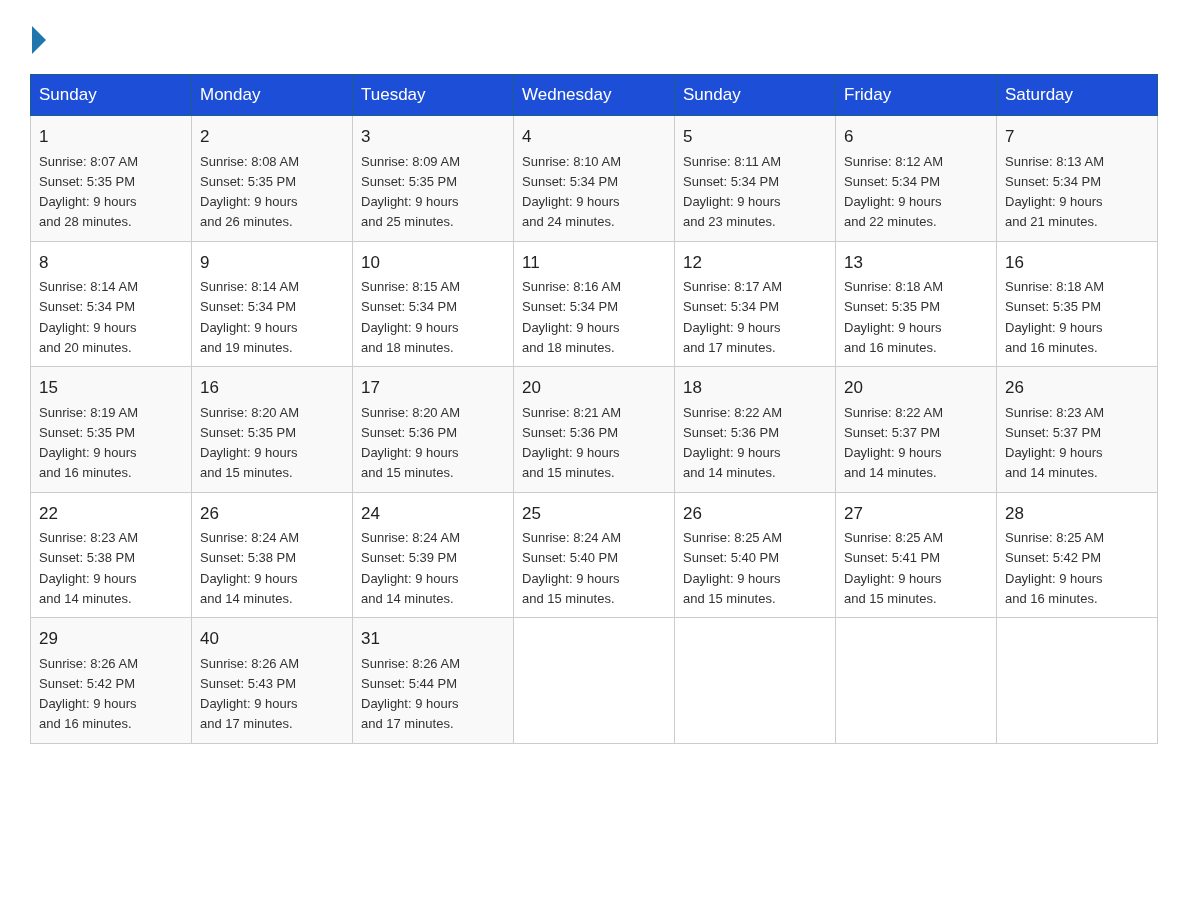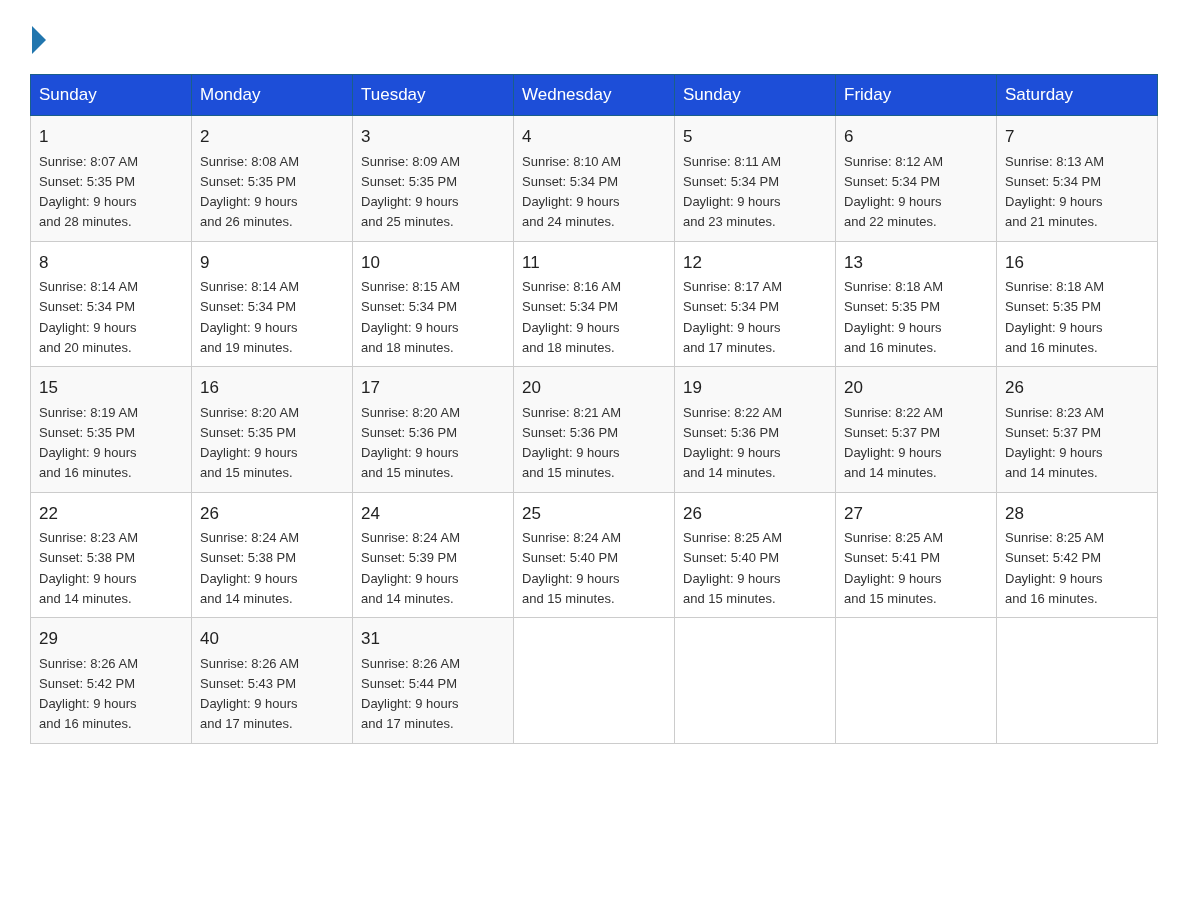--- a/index.html
+++ b/index.html
@@ -175,21 +175,21 @@
       </tr>
       <tr>
         <td><span class="day-num">15</span>
 <span class="day-info">Sunrise: 8:19 AM<br>Sunset: 5:35 PM<br>Daylight: 9 hours<br>and 16 minutes.</span></td>
         <td><span class="day-num">16</span>
 <span class="day-info">Sunrise: 8:20 AM<br>Sunset: 5:35 PM<br>Daylight: 9 hours<br>and 15 minutes.</span></td>
         <td><span class="day-num">17</span>
 <span class="day-info">Sunrise: 8:20 AM<br>Sunset: 5:36 PM<br>Daylight: 9 hours<br>and 15 minutes.</span></td>
         <td><span class="day-num">20</span>
 <span class="day-info">Sunrise: 8:21 AM<br>Sunset: 5:36 PM<br>Daylight: 9 hours<br>and 15 minutes.</span></td>
-        <td><span class="day-num">19</span>
+        <td><span class="day-num">18</span>
 <span class="day-info">Sunrise: 8:22 AM<br>Sunset: 5:36 PM<br>Daylight: 9 hours<br>and 14 minutes.</span></td>
         <td><span class="day-num">20</span>
 <span class="day-info">Sunrise: 8:22 AM<br>Sunset: 5:37 PM<br>Daylight: 9 hours<br>and 14 minutes.</span></td>
         <td><span class="day-num">26</span>
 <span class="day-info">Sunrise: 8:23 AM<br>Sunset: 5:37 PM<br>Daylight: 9 hours<br>and 14 minutes.</span></td>
       </tr>
       <tr>
         <td><span class="day-num">22</span>
 <span class="day-info">Sunrise: 8:23 AM<br>Sunset: 5:38 PM<br>Daylight: 9 hours<br>and 14 minutes.</span></td>
         <td><span class="day-num">26</span>

